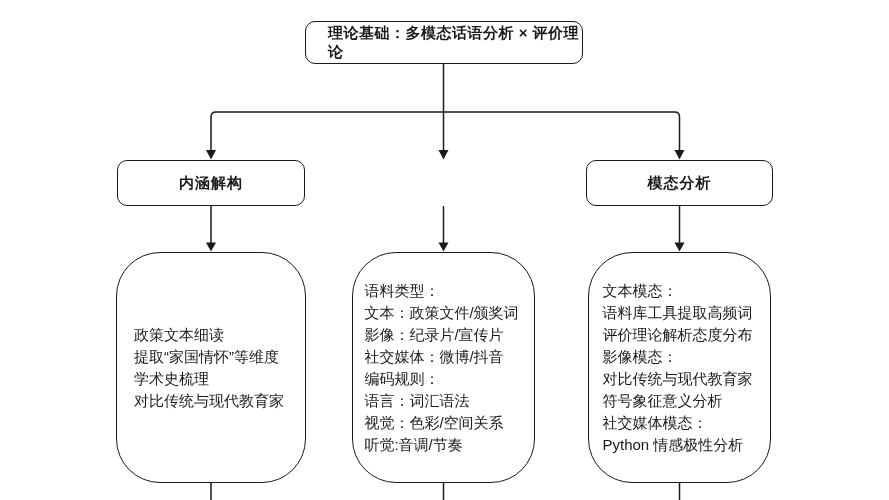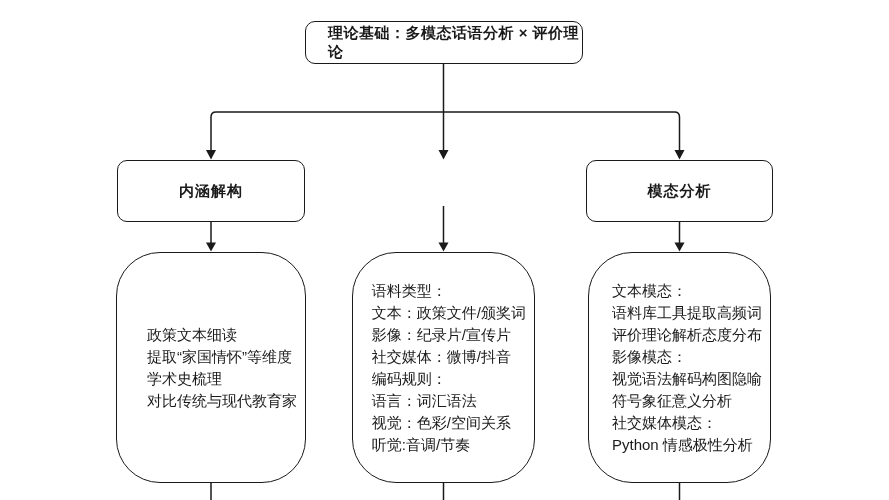--- a/index.html
+++ b/index.html
@@ -38,34 +38,34 @@
     width: 278px;
     height: 43px;
     border-radius: 10px;
     font-size: 15px;
     font-weight: 600;
     letter-spacing: 0.5px;
     padding-left: 22px;
   }
   .node-branch {
     top: 160px;
-    height: 62px;
+    height: 46px;
     border-radius: 10px;
     font-size: 15px;
     font-weight: 600;
     letter-spacing: 1px;
   }
   .branch-1 { left: 117px; width: 188px; }
   .branch-2 { left: 350px; width: 187px; }
   .branch-3 { left: 586px; width: 187px; }
   .node-detail {
     top: 252px;
     height: 231px;
     border-radius: 44px;
-    justify-content: flex-end;
+    justify-content: center;
     padding: 0 8px 0 4px;
     font-size: 15px;
     font-weight: 500;
   }
   .detail-1 { left: 116px; width: 190px; }
   .detail-2 { left: 352px; width: 183px; }
   .detail-3 { left: 588px; width: 183px; }
   .detail-text {
     white-space: pre-line;
     line-height: 22px;
@@ -132,19 +132,19 @@
 编码规则：
 语言：词汇语法
 视觉：色彩/空间关系
 听觉:音调/节奏</div>
   </div>
   <div class="node node-detail detail-3">
     <div class="detail-text">文本模态：
 语料库工具提取高频词
 评价理论解析态度分布
 影像模态：
-视觉语法解码构图隐喻
+对比传统与现代教育家
 符号象征意义分析
 社交媒体模态：
 Python 情感极性分析</div>
   </div>
 
 </div>
 
 </body></html>

